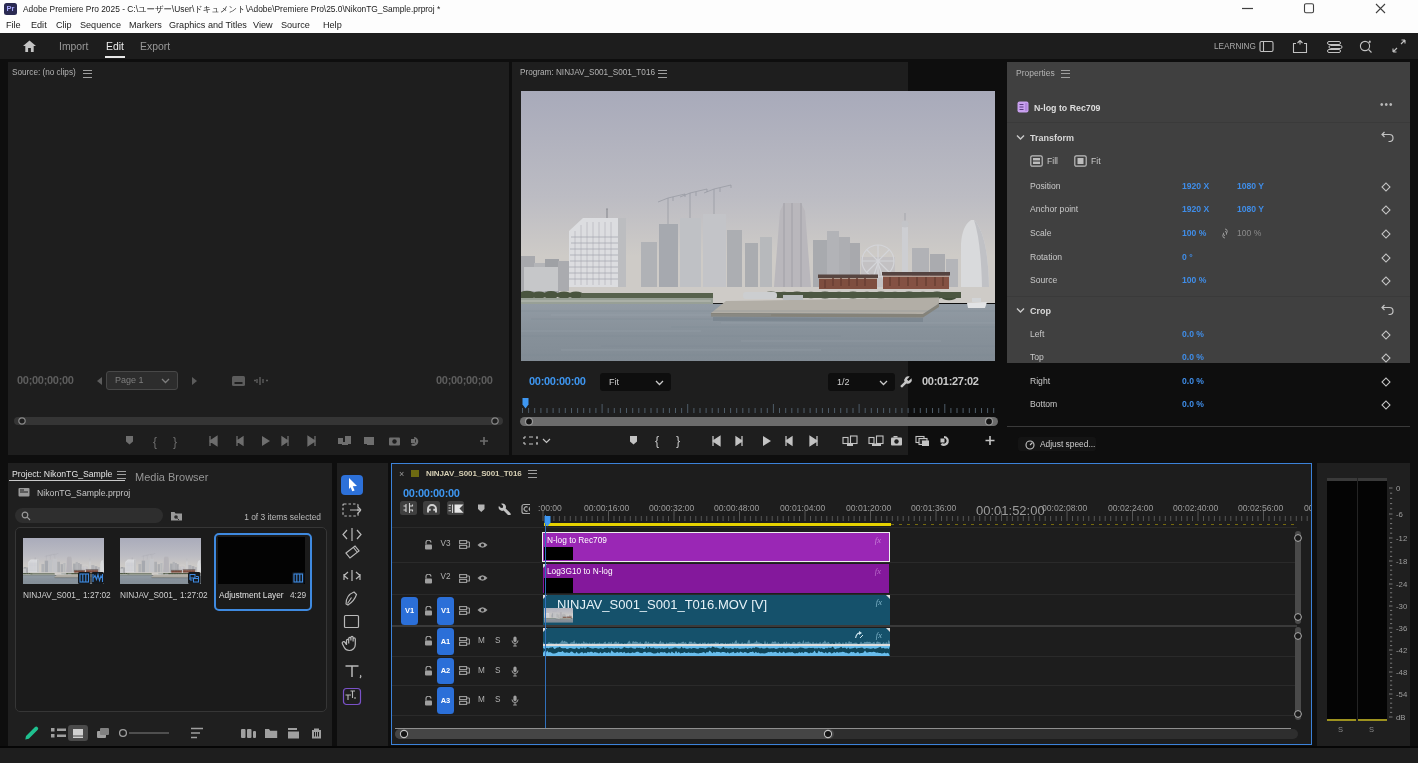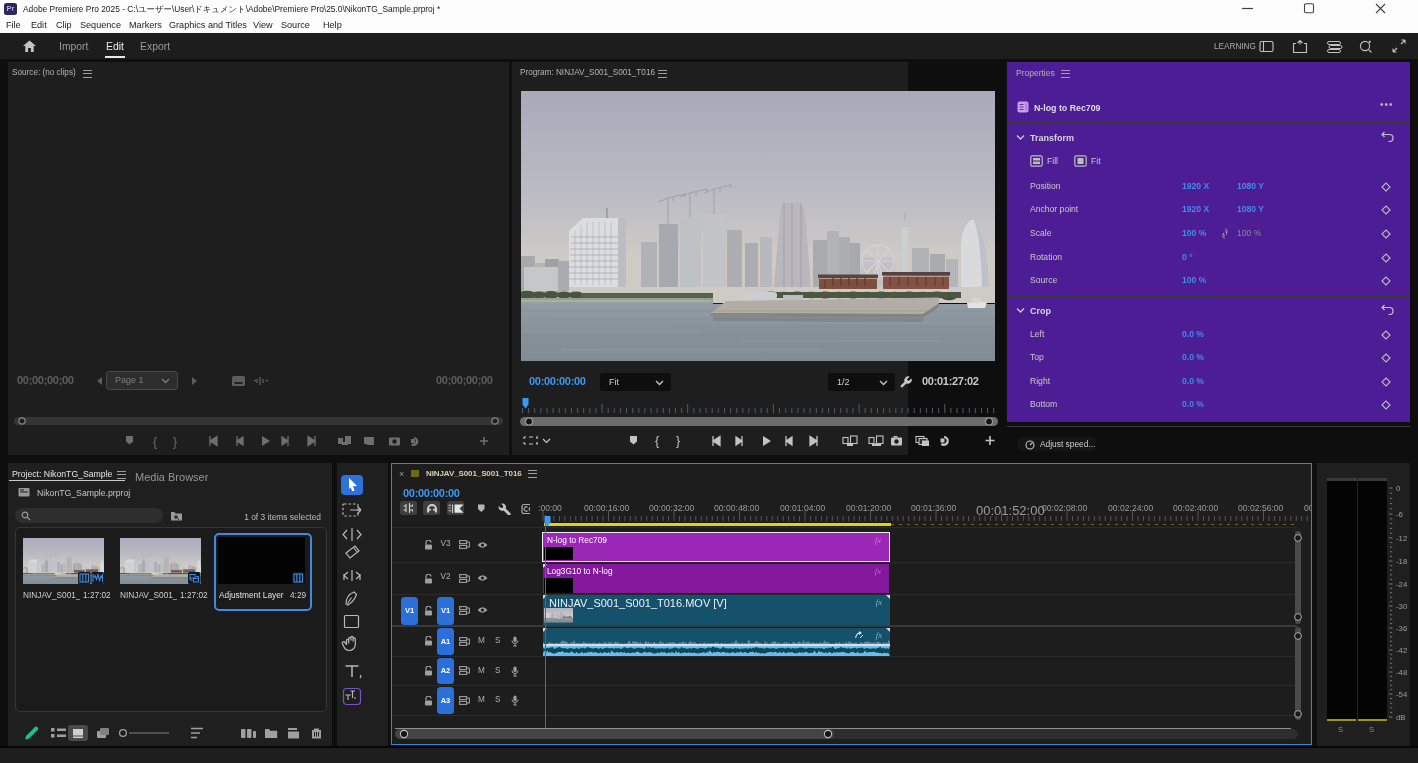--- a/index.html
+++ b/index.html
@@ -324,21 +324,21 @@
             <rect x="399" y="6.5" width="8" height="6" fill="#2a2a2a"></rect>
             <rect x="402" y="8.5" width="7" height="5.5" fill="#c3c3c3" stroke="none"></rect>
           </g>
    <path d="M424 4 a5 5 0 1 1 -3.4 8.7 l1.6-1.6 a2.8 2.8 0 1 0 1.8-5.1 Z"></path>
           <rect x="420.5" y="6.5" width="4" height="4"></rect>
    <path d="M470 4 v9 M465.5 8.5 h9" stroke="#c3c3c3" stroke-width="1.6"></path>
   </g>
  </svg>
 </div>
 
-<div class="panel" style="left:1007px;top:62px;width:403px;height:360px;background:#4c1d95">
+<div class="panel" style="left:1007px;top:62px;width:403px;height:301px;background:#404040">
  <div class="hdr" style="left:9px;top:6px;font-size:8.5px">Properties</div>
  <div class="ham" style="left:54px;top:8px"></div>
  <svg class="abs" style="left:10px;top:39px" width="12" height="12" viewBox="0 0 12 12">
         <rect x="0.5" y="0.5" width="11" height="11" rx="2" fill="#c8a0ee"></rect>
         <g stroke="#5a3a80" stroke-width="1.2">
           <path d="M2.5 3.5 h4 M2.5 6 h4 M2.5 8.5 h4"></path>
         </g>
         <rect x="8" y="2" width="2.4" height="8" fill="#b286dd"></rect>
       </svg>
  <div class="abs" style="left:27px;top:41px;font-size:8.8px;font-weight:bold;color:#dedede">N-log to Rec709</div>
@@ -719,21 +719,21 @@
         <span style="position:absolute;right:8px;top:2px;font-size:8.5px;font-style:italic;font-family:'Liberation Serif',serif;color:#c77fd8">fx</span>
         <div style="position:absolute;left:1px;top:13.5px;width:29px;height:13px;background:#000"></div>
       </div>
 <div class="abs" style="left:151px;top:100px;width:346px;height:29px;background:#84189c">
         <div style="position:absolute;left:0;top:0;width:0;height:0;border-left:4px solid #ddd;border-bottom:4px solid transparent"></div>
         <span style="position:absolute;left:4px;top:2px;font-size:8.3px;color:#fff;white-space:nowrap">Log3G10 to N-log</span>
         <span style="position:absolute;right:8px;top:2px;font-size:8.5px;font-style:italic;font-family:'Liberation Serif',serif;color:#b96ac9">fx</span>
         <div style="position:absolute;left:1px;top:14px;width:29px;height:15px;background:#000"></div>
       </div>
 <div class="abs" style="left:151px;top:131px;width:347px;height:30px;background:#15516b">
-        <span style="position:absolute;left:6px;top:2px;font-size:11px;color:#e6f2f8;white-space:nowrap">NINJAV_S001_S001_T016.MOV [V]</span>
+        <span style="position:absolute;left:14px;top:2px;font-size:13px;color:#e6f2f8;white-space:nowrap">NINJAV_S001_S001_T016.MOV [V]</span>
         <span style="position:absolute;right:8px;top:2px;font-size:8.5px;font-style:italic;font-family:'Liberation Serif',serif;color:#7fb3c8">fx</span>
         <svg style="position:absolute;left:1px;top:13px;display:block" width="29" height="16" viewBox="20 80 430 185">
           <use href="#city"></use>
         </svg>
         <div style="position:absolute;left:0;top:0;width:0;height:0;border-left:4px solid #ddd;border-bottom:4px solid transparent"></div>
         <div style="position:absolute;right:0;top:0;width:0;height:0;border-right:4px solid #ddd;border-bottom:4px solid transparent"></div>
       </div>
 <div class="abs" style="left:151px;top:164px;width:347px;height:28px;background:#15516b">
         <span style="position:absolute;right:8px;top:2px;font-size:8.5px;font-style:italic;font-family:'Liberation Serif',serif;color:#7fb3c8">fx</span>
         <svg style="position:absolute;left:142px;top:1.5px;display:block" width="11" height="9" viewBox="0 0 11 9"></svg>

